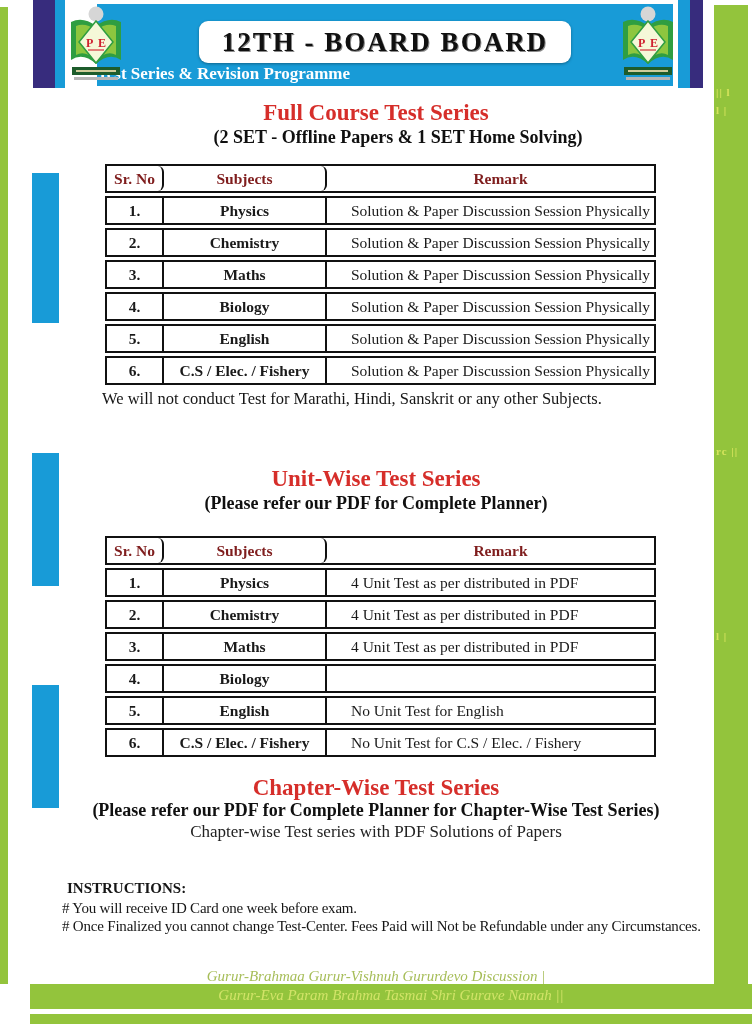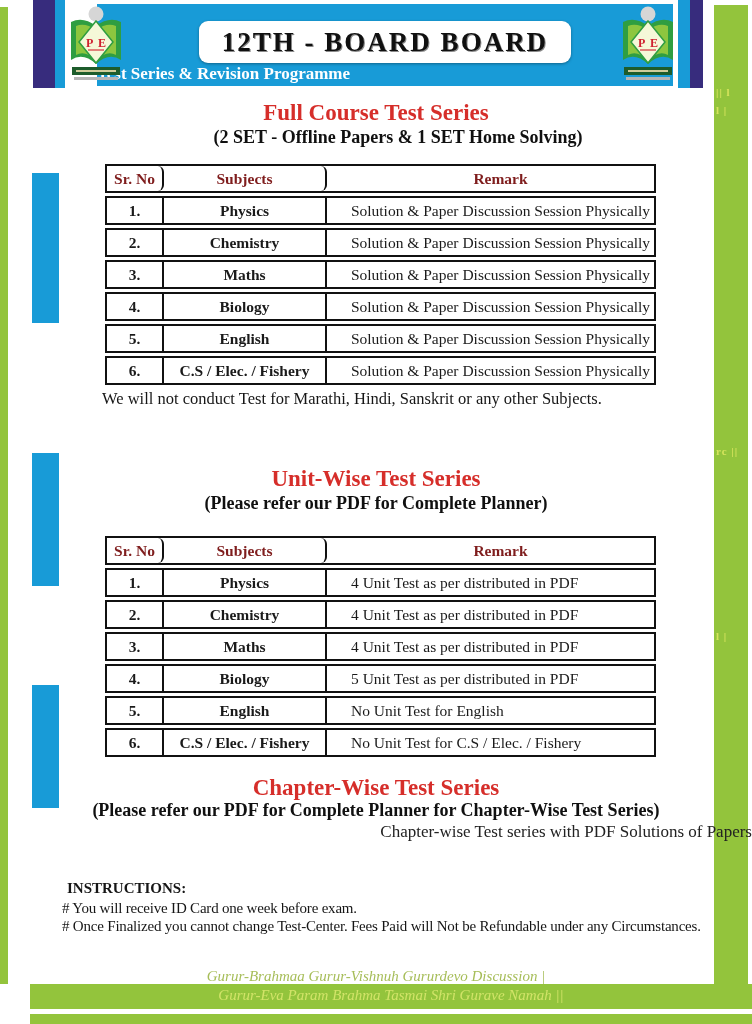--- a/index.html
+++ b/index.html
@@ -43,21 +43,21 @@
   .abar3{top:685px;height:123px;}
 
   
   .sec-title{position:absolute;left:0;right:0;text-align:center;color:#d62e2a;
              font-weight:bold;font-size:23px;}
   .sec-sub{position:absolute;left:0;right:0;text-align:center;font-weight:bold;
            font-size:18px;color:#101010;}
   .sec-line{position:absolute;left:0;right:0;text-align:center;font-size:17px;color:#222;}
   .t1{top:100px;} .t1s{top:127px;margin-left:44px;}
   .t2{top:466px;} .t2s{top:493px;}
-  .t3{top:775px;} .t3s{top:800px;} .t3l{top:822px;text-align:right;}
+  .t3{top:775px;} .t3s{top:800px;} .t3l{top:822px;}
 
   
   .tblhost{position:absolute;left:105px;width:551px;}
   .tbl1{top:164px;} .tbl2{top:536px;}
   .trow{display:flex;border:2px solid #111;margin-bottom:3px;height:25px;background:#fff;}
   .tc{height:100%;display:flex;align-items:center;justify-content:center;
       font-size:15.5px;overflow:hidden;white-space:nowrap;}
   .c0{width:55px;border-right:2px solid #111;font-weight:bold;}
   .c1{width:161px;border-right:2px solid #111;font-weight:bold;}
   .c2{flex:1;padding-left:20px;}
@@ -199,21 +199,20 @@
         <div class="tc c2">4 Unit Test as per distributed in PDF</div>
       </div>
       <div class="trow tbody-row">
         <div class="tc c0">3.</div>
         <div class="tc c1">Maths</div>
         <div class="tc c2">4 Unit Test as per distributed in PDF</div>
       </div>
       <div class="trow tbody-row">
         <div class="tc c0">4.</div>
         <div class="tc c1">Biology</div>
-        <div class="tc c2">5 Unit Test as per distributed in PDF</div>
       </div>
       <div class="trow tbody-row">
         <div class="tc c0">5.</div>
         <div class="tc c1">English</div>
         <div class="tc c2">No Unit Test for English</div>
       </div>
       <div class="trow tbody-row">
         <div class="tc c0">6.</div>
         <div class="tc c1">C.S / Elec. / Fishery</div>
         <div class="tc c2">No Unit Test for C.S / Elec. / Fishery</div>

